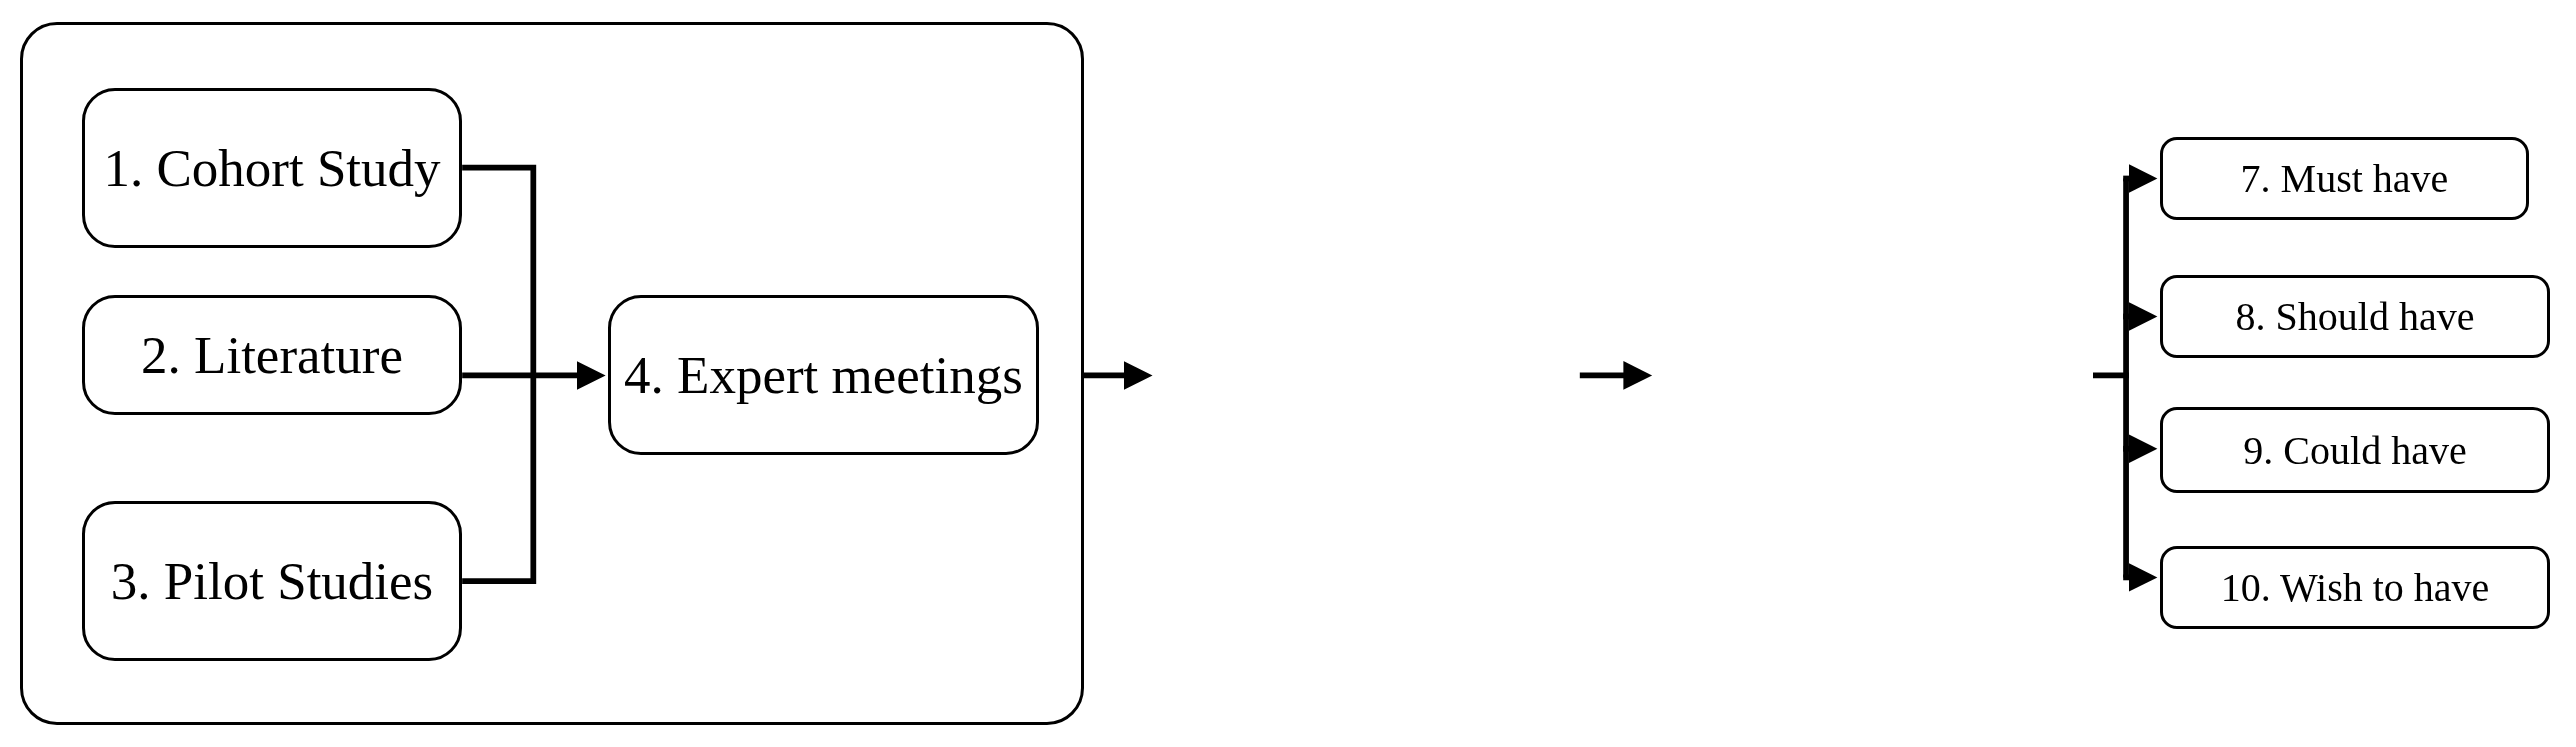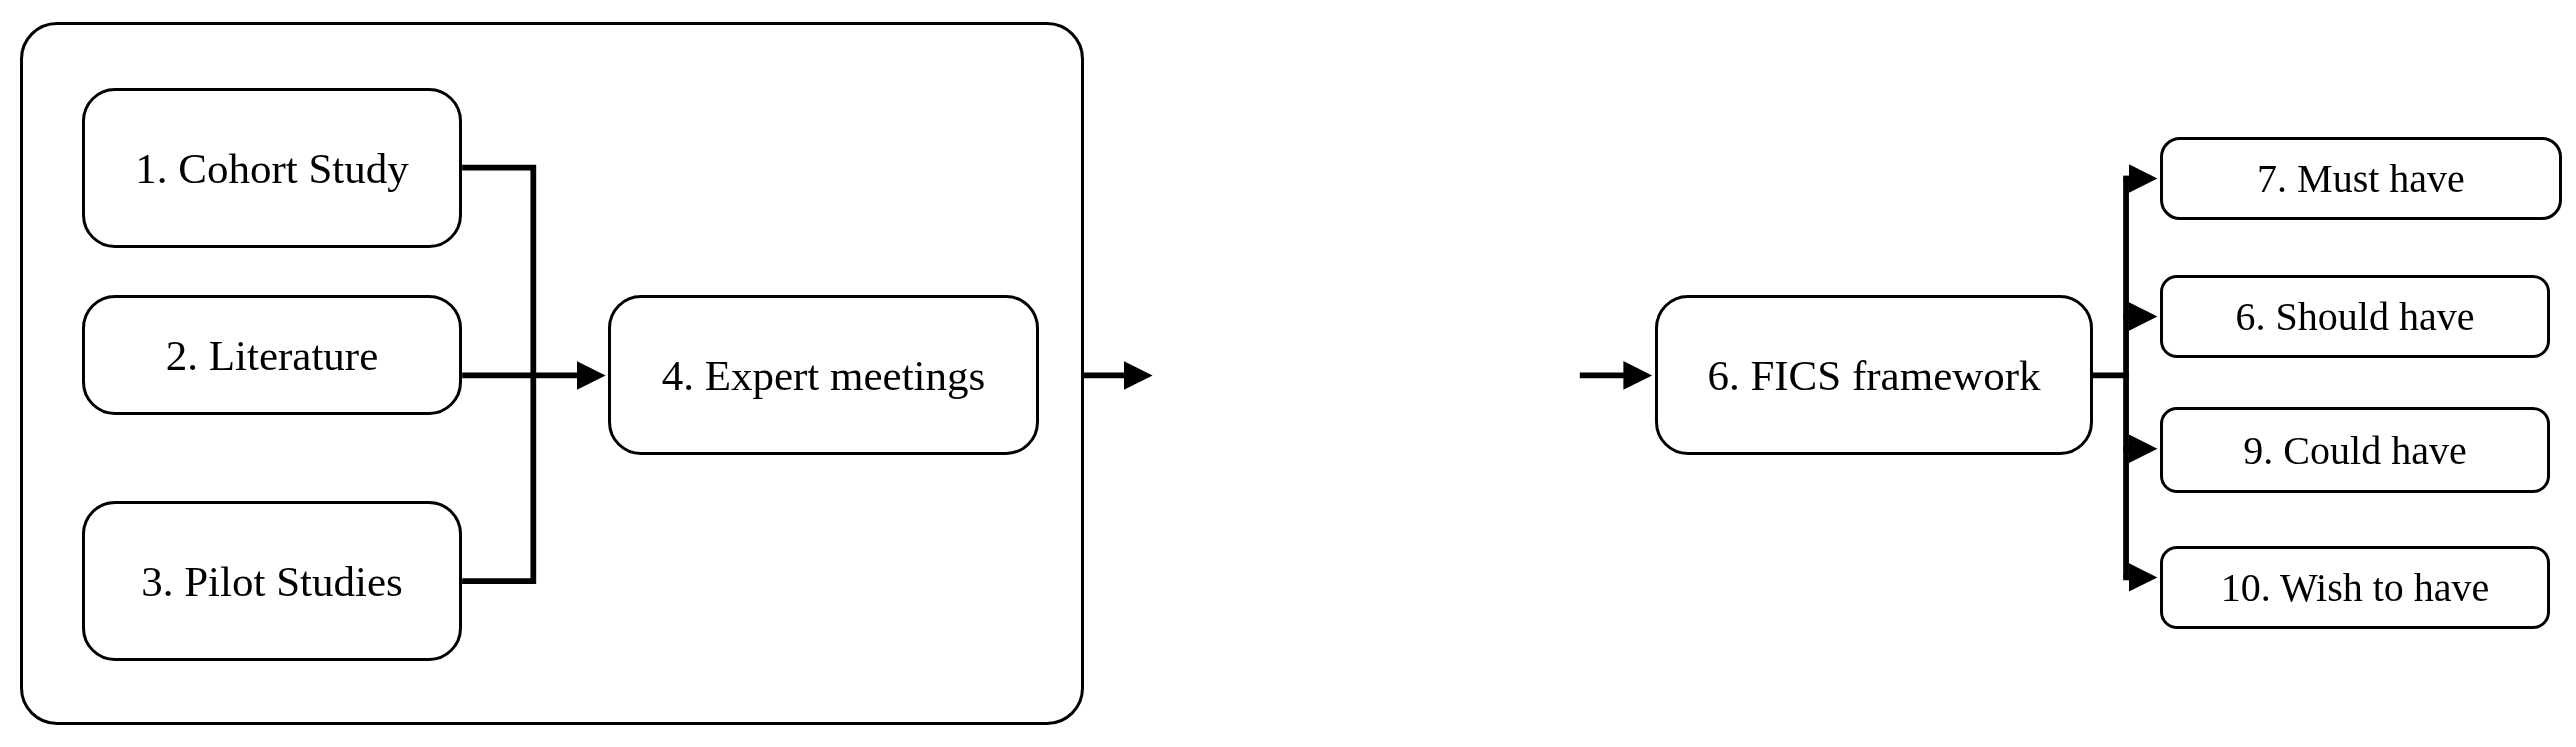--- a/index.html
+++ b/index.html
@@ -37,21 +37,21 @@
     align-items: center;
     justify-content: center;
     background: #ffffff;
     border: 3.6px solid #000000;
     color: #000000;
     white-space: nowrap;
     text-align: center;
   }
   .node.main {
     border-radius: 33px;
-    font-size: 43px;
+    font-size: 53px;
   }
   .node.small {
     border-radius: 17px;
     font-size: 40px;
   }
 </style>
 </head>
 <body>
 
 <div class="canvas">
@@ -93,30 +93,27 @@
 
   <div class="node main" style="left:82px; top:501px; width:380px; height:160px;">
     <span>3. Pilot Studies</span>
   </div>
 
   <div class="node main" style="left:608px; top:295px; width:431px; height:160px;">
     <span>4. Expert meetings</span>
   </div>
 
 
-  <div class="node main" style="left:1655px; top:295px; width:438px; height:160px;">
-    <span>6. FICS framework</span>
-  </div>
 
-  <div class="node small" style="left:2160px; top:137px; width:402px; height:83px;border-radius:20px;">
+  <div class="node small" style="left:2160px; top:137px; width:369px; height:83px;">
     <span>7. Must have</span>
   </div>
 
   <div class="node small" style="left:2160px; top:275px; width:390px; height:83px;">
-    <span>6. Should have</span>
+    <span>8. Should have</span>
   </div>
 
   <div class="node small" style="left:2160px; top:407px; width:390px; height:86px;">
     <span>9. Could have</span>
   </div>
 
   <div class="node small" style="left:2160px; top:530px; width:390px; height:83px;margin-top:16px;">
     <span>10. Wish to have</span>
   </div>
 

